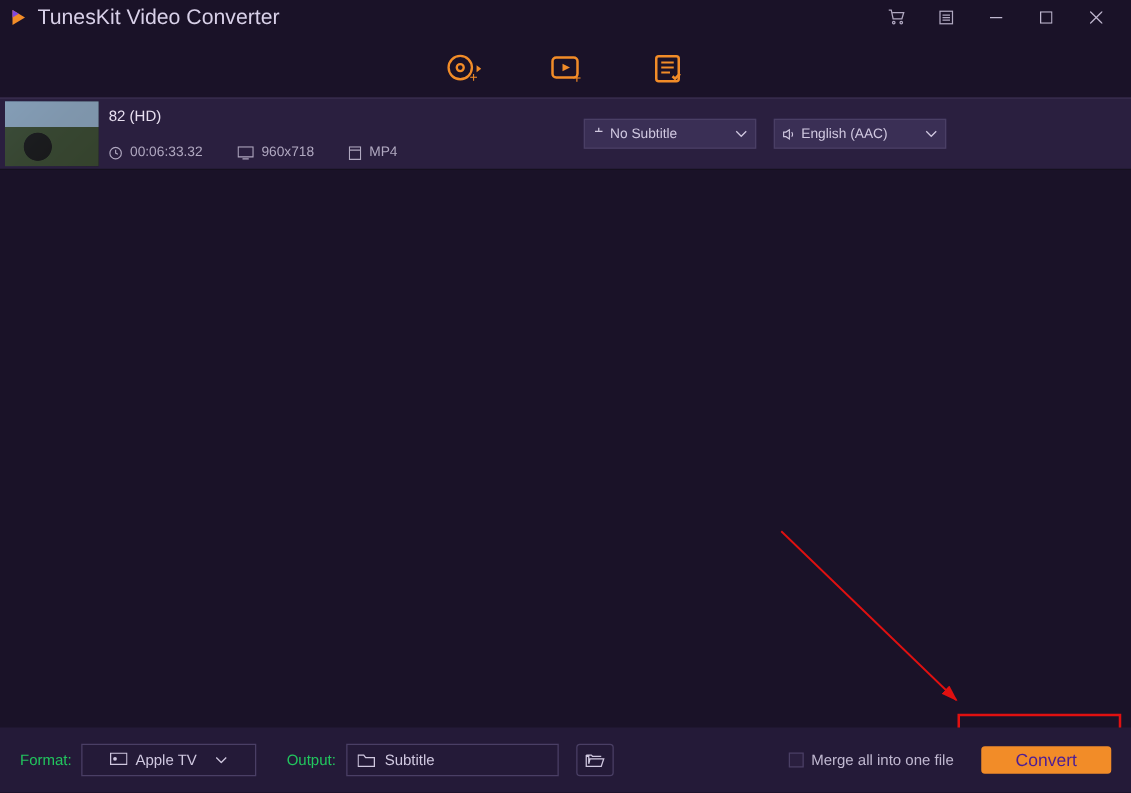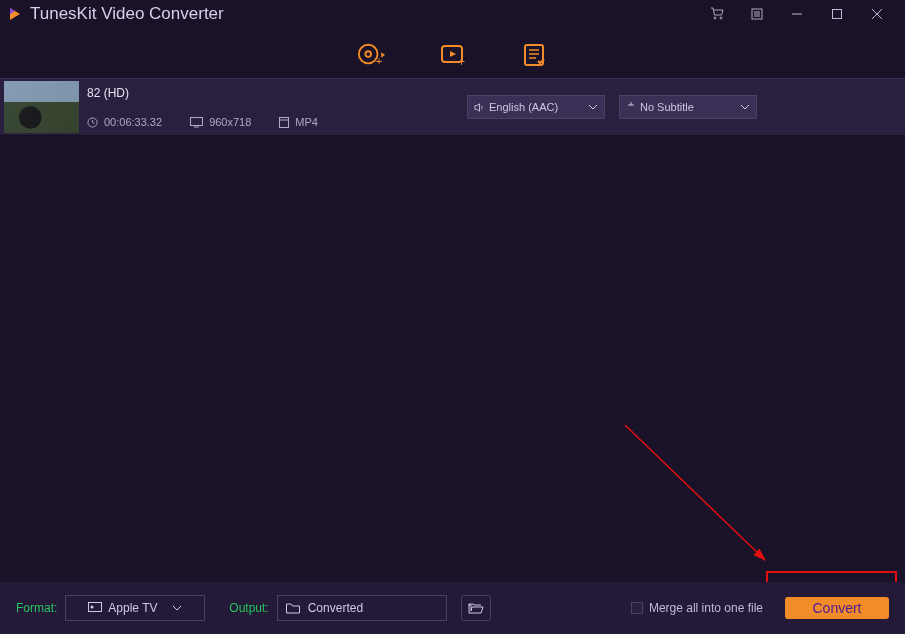--- a/index.html
+++ b/index.html
@@ -146,35 +146,35 @@
         <svg width="10" height="11" viewBox="0 0 10 11">
             <rect x="0.5" y="0.5" width="9" height="10" fill="none" stroke="#b0a8c0" stroke-width="1"></rect>
             <line x1="0.5" y1="3" x2="9.5" y2="3" stroke="#b0a8c0" stroke-width="1"></line>
           </svg>
         <span>MP4</span>
       </span>
     </div>
   </div>
   <div class="file-selects">
     <div class="sel">
+      <svg width="10" height="11" viewBox="0 0 10 11">
+          <line x1="5" y1="0" x2="5" y2="3" stroke="#d0c8e0" stroke-width="1"></line>
+          <line x1="2" y1="3" x2="8" y2="3" stroke="#d0c8e0" stroke-width="1"></line>
+        </svg>
+      <span style="margin-left:4px">No Subtitle</span>
+      <svg class="chev" width="10" height="6" viewBox="0 0 10 6">
+          <path d="M1 1l4 4 4-4" stroke="#d0c8e0" fill="none" stroke-width="1"></path>
+        </svg>
+    </div>
+    <div class="sel">
       <svg width="11" height="11" viewBox="0 0 12 12">
           <path d="M1 4v4h2l3 2V2L3 4z" fill="none" stroke="#d0c8e0" stroke-width="1"></path>
           <path d="M8 4c1 1 1 3 0 4" fill="none" stroke="#d0c8e0" stroke-width="1"></path>
         </svg>
       <span style="margin-left:4px">English (AAC)</span>
-      <svg class="chev" width="10" height="6" viewBox="0 0 10 6">
-          <path d="M1 1l4 4 4-4" stroke="#d0c8e0" fill="none" stroke-width="1"></path>
-        </svg>
-    </div>
-    <div class="sel">
-      <svg width="10" height="11" viewBox="0 0 10 11">
-          <line x1="5" y1="0" x2="5" y2="3" stroke="#d0c8e0" stroke-width="1"></line>
-          <line x1="2" y1="3" x2="8" y2="3" stroke="#d0c8e0" stroke-width="1"></line>
-        </svg>
-      <span style="margin-left:4px">No Subtitle</span>
       <svg class="chev" width="10" height="6" viewBox="0 0 10 6">
           <path d="M1 1l4 4 4-4" stroke="#d0c8e0" fill="none" stroke-width="1"></path>
         </svg>
     </div>
   </div>
 </div>
 
 <div class="main-area"></div>
 
 <svg class="arrow-svg" width="160" height="160">
@@ -197,21 +197,21 @@
     <span>Apple TV</span>
     <svg width="10" height="6" viewBox="0 0 10 6" style="margin-left:auto">
         <path d="M1 1l4 4 4-4" stroke="#d0c8e0" fill="none" stroke-width="1"></path>
       </svg>
   </div>
   <span class="lbl" style="margin-left:16px">Output:</span>
   <div class="out-sel">
     <svg width="14" height="11" viewBox="0 0 14 11">
         <path d="M0.5 2v8h13V3h-7l-1.5-2h-4.5z" fill="none" stroke="#d0c8e0" stroke-width="1"></path>
       </svg>
-    <span>Converted</span>
+    <span>Subtitle</span>
   </div>
   <div class="folder-btn">
     <svg width="16" height="12" viewBox="0 0 16 12">
         <path d="M1 2v9h12l2-6H4l-1 4V3h-2z M1 2h4l1 1h7" fill="none" stroke="#d0c8e0" stroke-width="1"></path>
       </svg>
   </div>
   <div class="merge">
     <span class="merge-check"></span>
     <span>Merge all into one file</span>
   </div>

